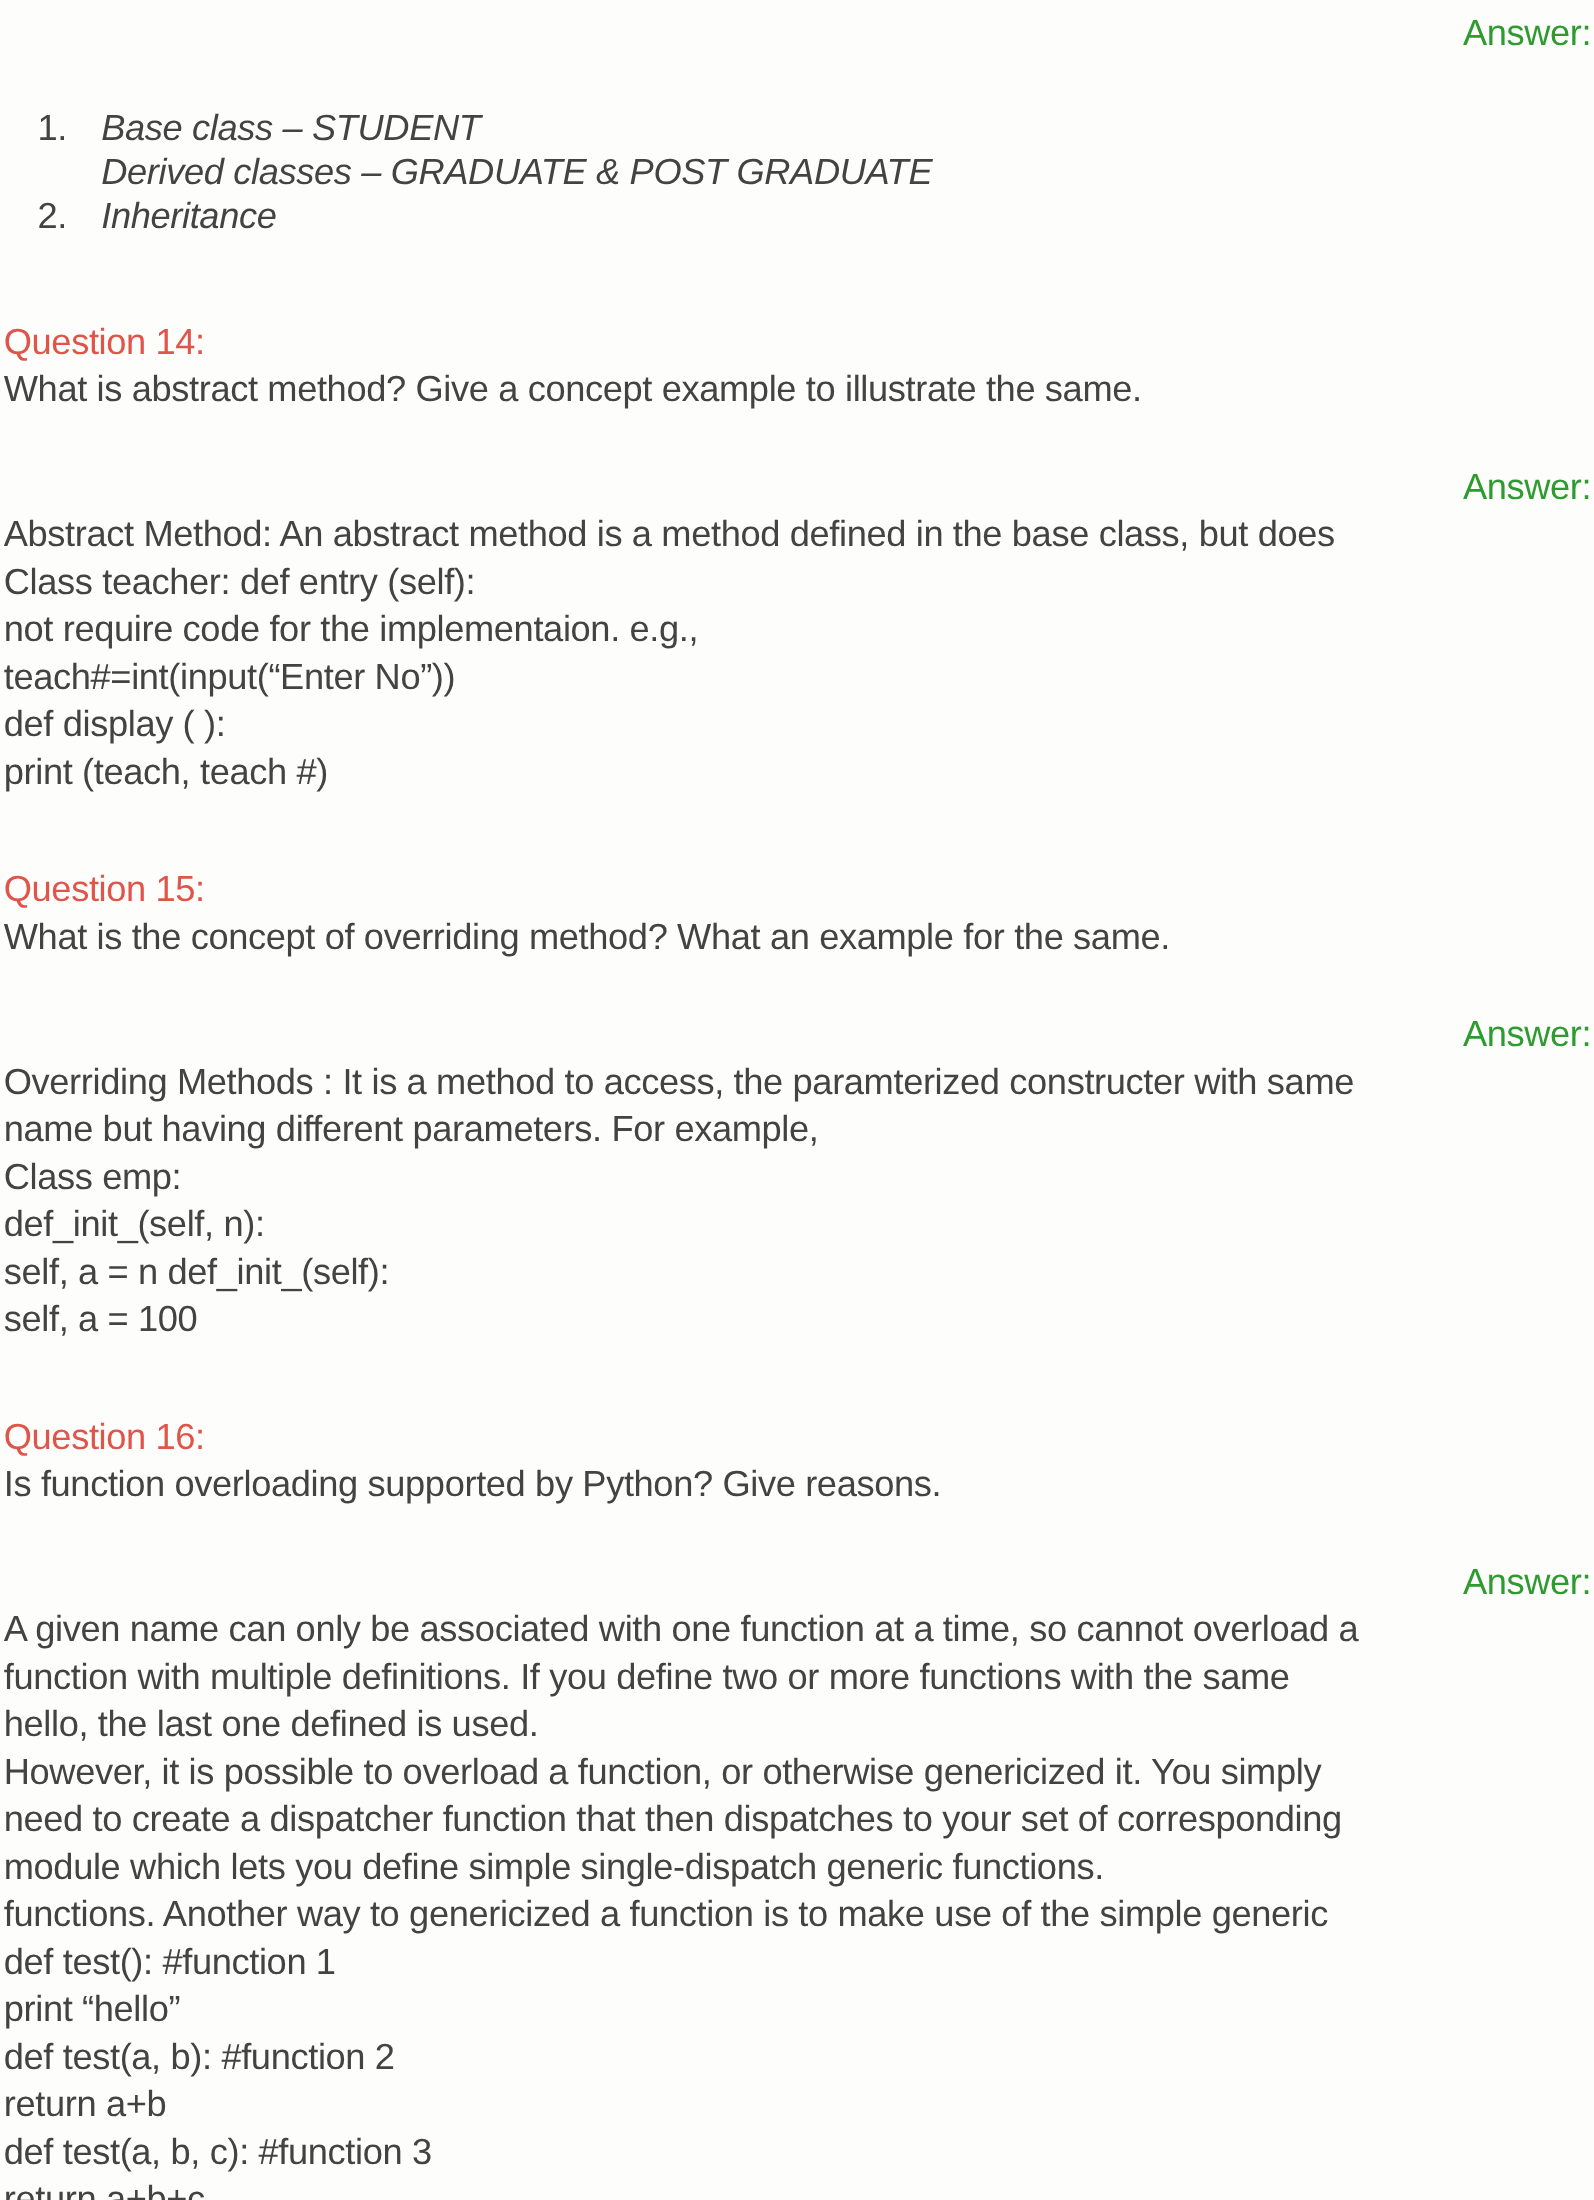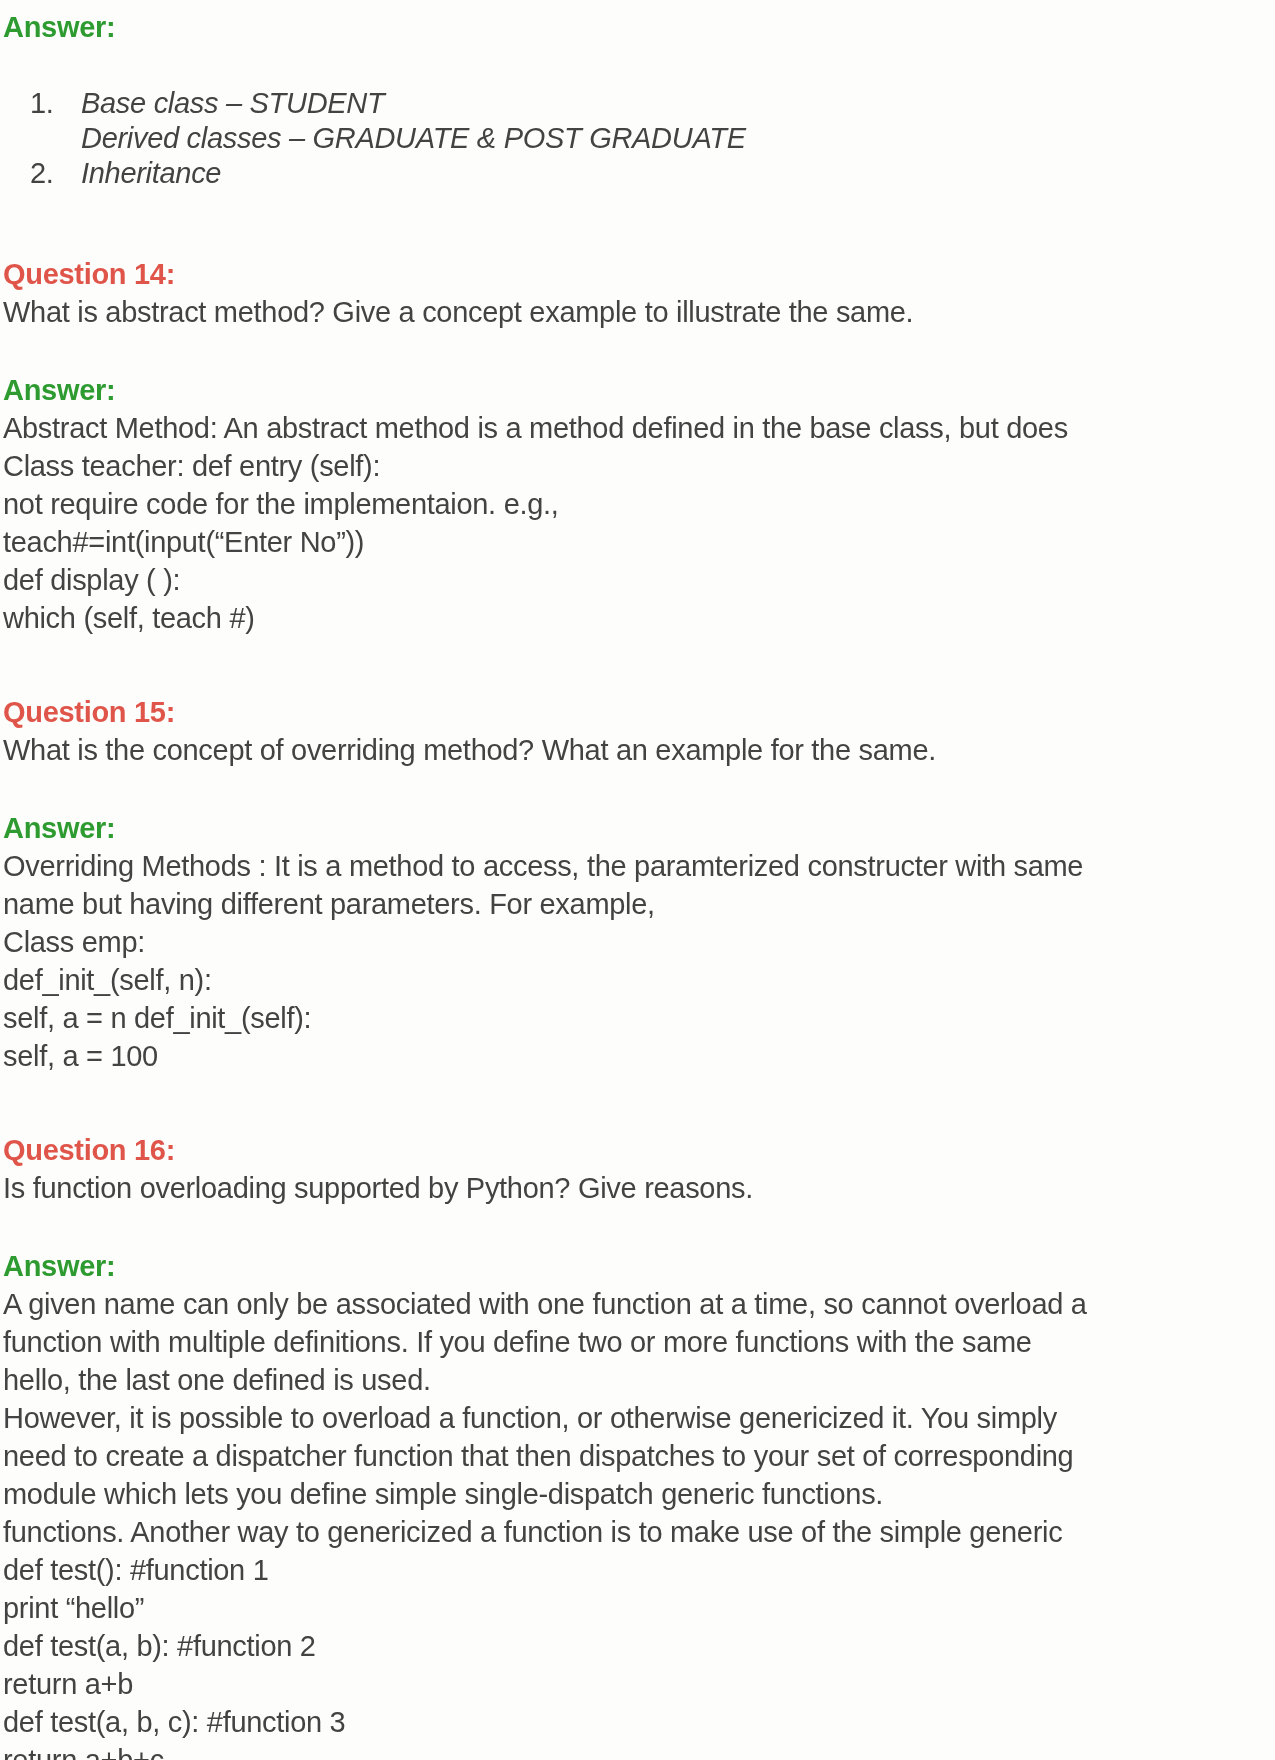--- a/index.html
+++ b/index.html
@@ -18,25 +18,26 @@
     padding: 8px 2px 0 3px;
   }
   .line {
     font-size: 29px;
     line-height: 38px;
     letter-spacing: -0.3px;
     white-space: nowrap;
   }
   .h-answer {
     color: #2e9b31;
-    font-weight: bold;
+    font-weight: normal;
+    text-align: right;
   }
   .h-question {
     color: #e0554a;
-    font-weight: bold;
+    font-weight: normal;
   }
   .list-row {
     display: flex;
     font-size: 29px;
     letter-spacing: -0.3px;
   }
   .list-row .num {
     flex: none;
     width: 51px;
     padding-left: 27px;
@@ -79,21 +80,21 @@
   <div class="line h-question">Question 14:</div>
   <div class="line">What is abstract method? Give a concept example to illustrate the same.</div>
   <div class="g40"></div>
   <div class="line h-answer">Answer:</div>
   <div>
     <div class="line">Abstract Method: An abstract method is a method defined in the base class, but does</div>
     <div class="line">Class teacher: def entry (self):</div>
     <div class="line">not require code for the implementaion. e.g.,</div>
     <div class="line">teach#=int(input(“Enter No”))</div>
     <div class="line">def display ( ):</div>
-    <div class="line">which (self, teach #)</div>
+    <div class="line">print (teach, teach #)</div>
   </div>
 
   <div class="g56"></div>
 
   <div class="line h-question">Question 15:</div>
   <div class="line">What is the concept of overriding method? What an example for the same.</div>
   <div class="g40"></div>
   <div class="line h-answer">Answer:</div>
   <div>
     <div class="line">Overriding Methods : It is a method to access, the paramterized constructer with same</div>

